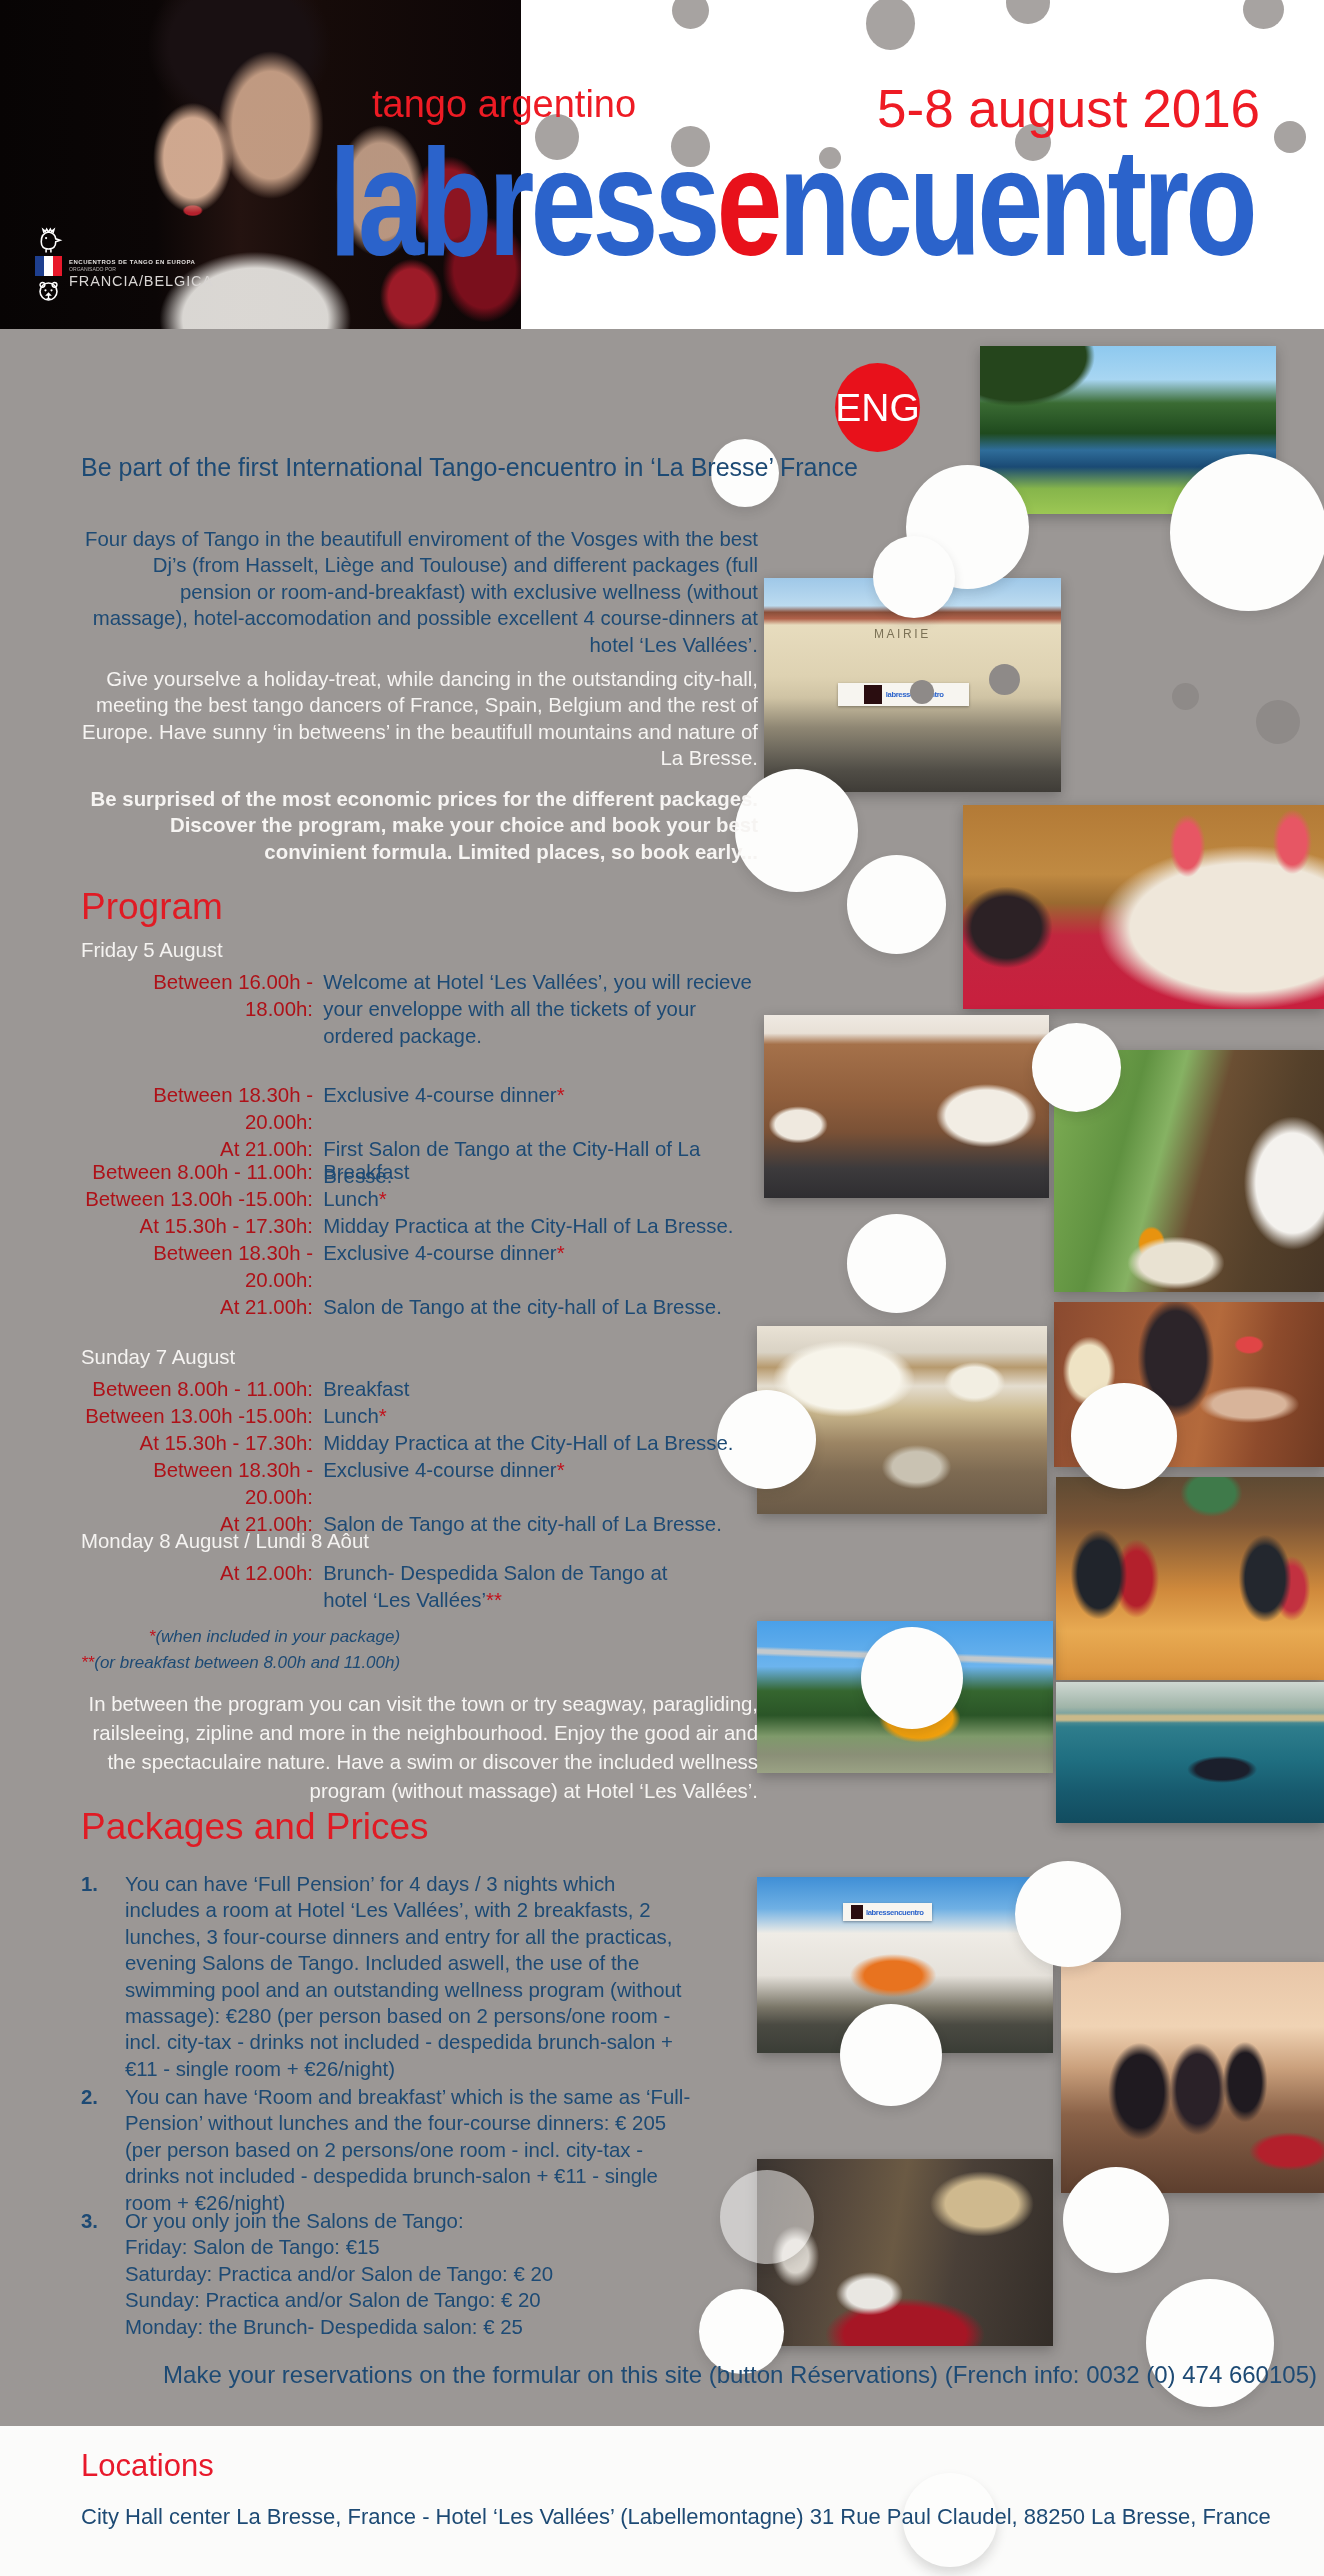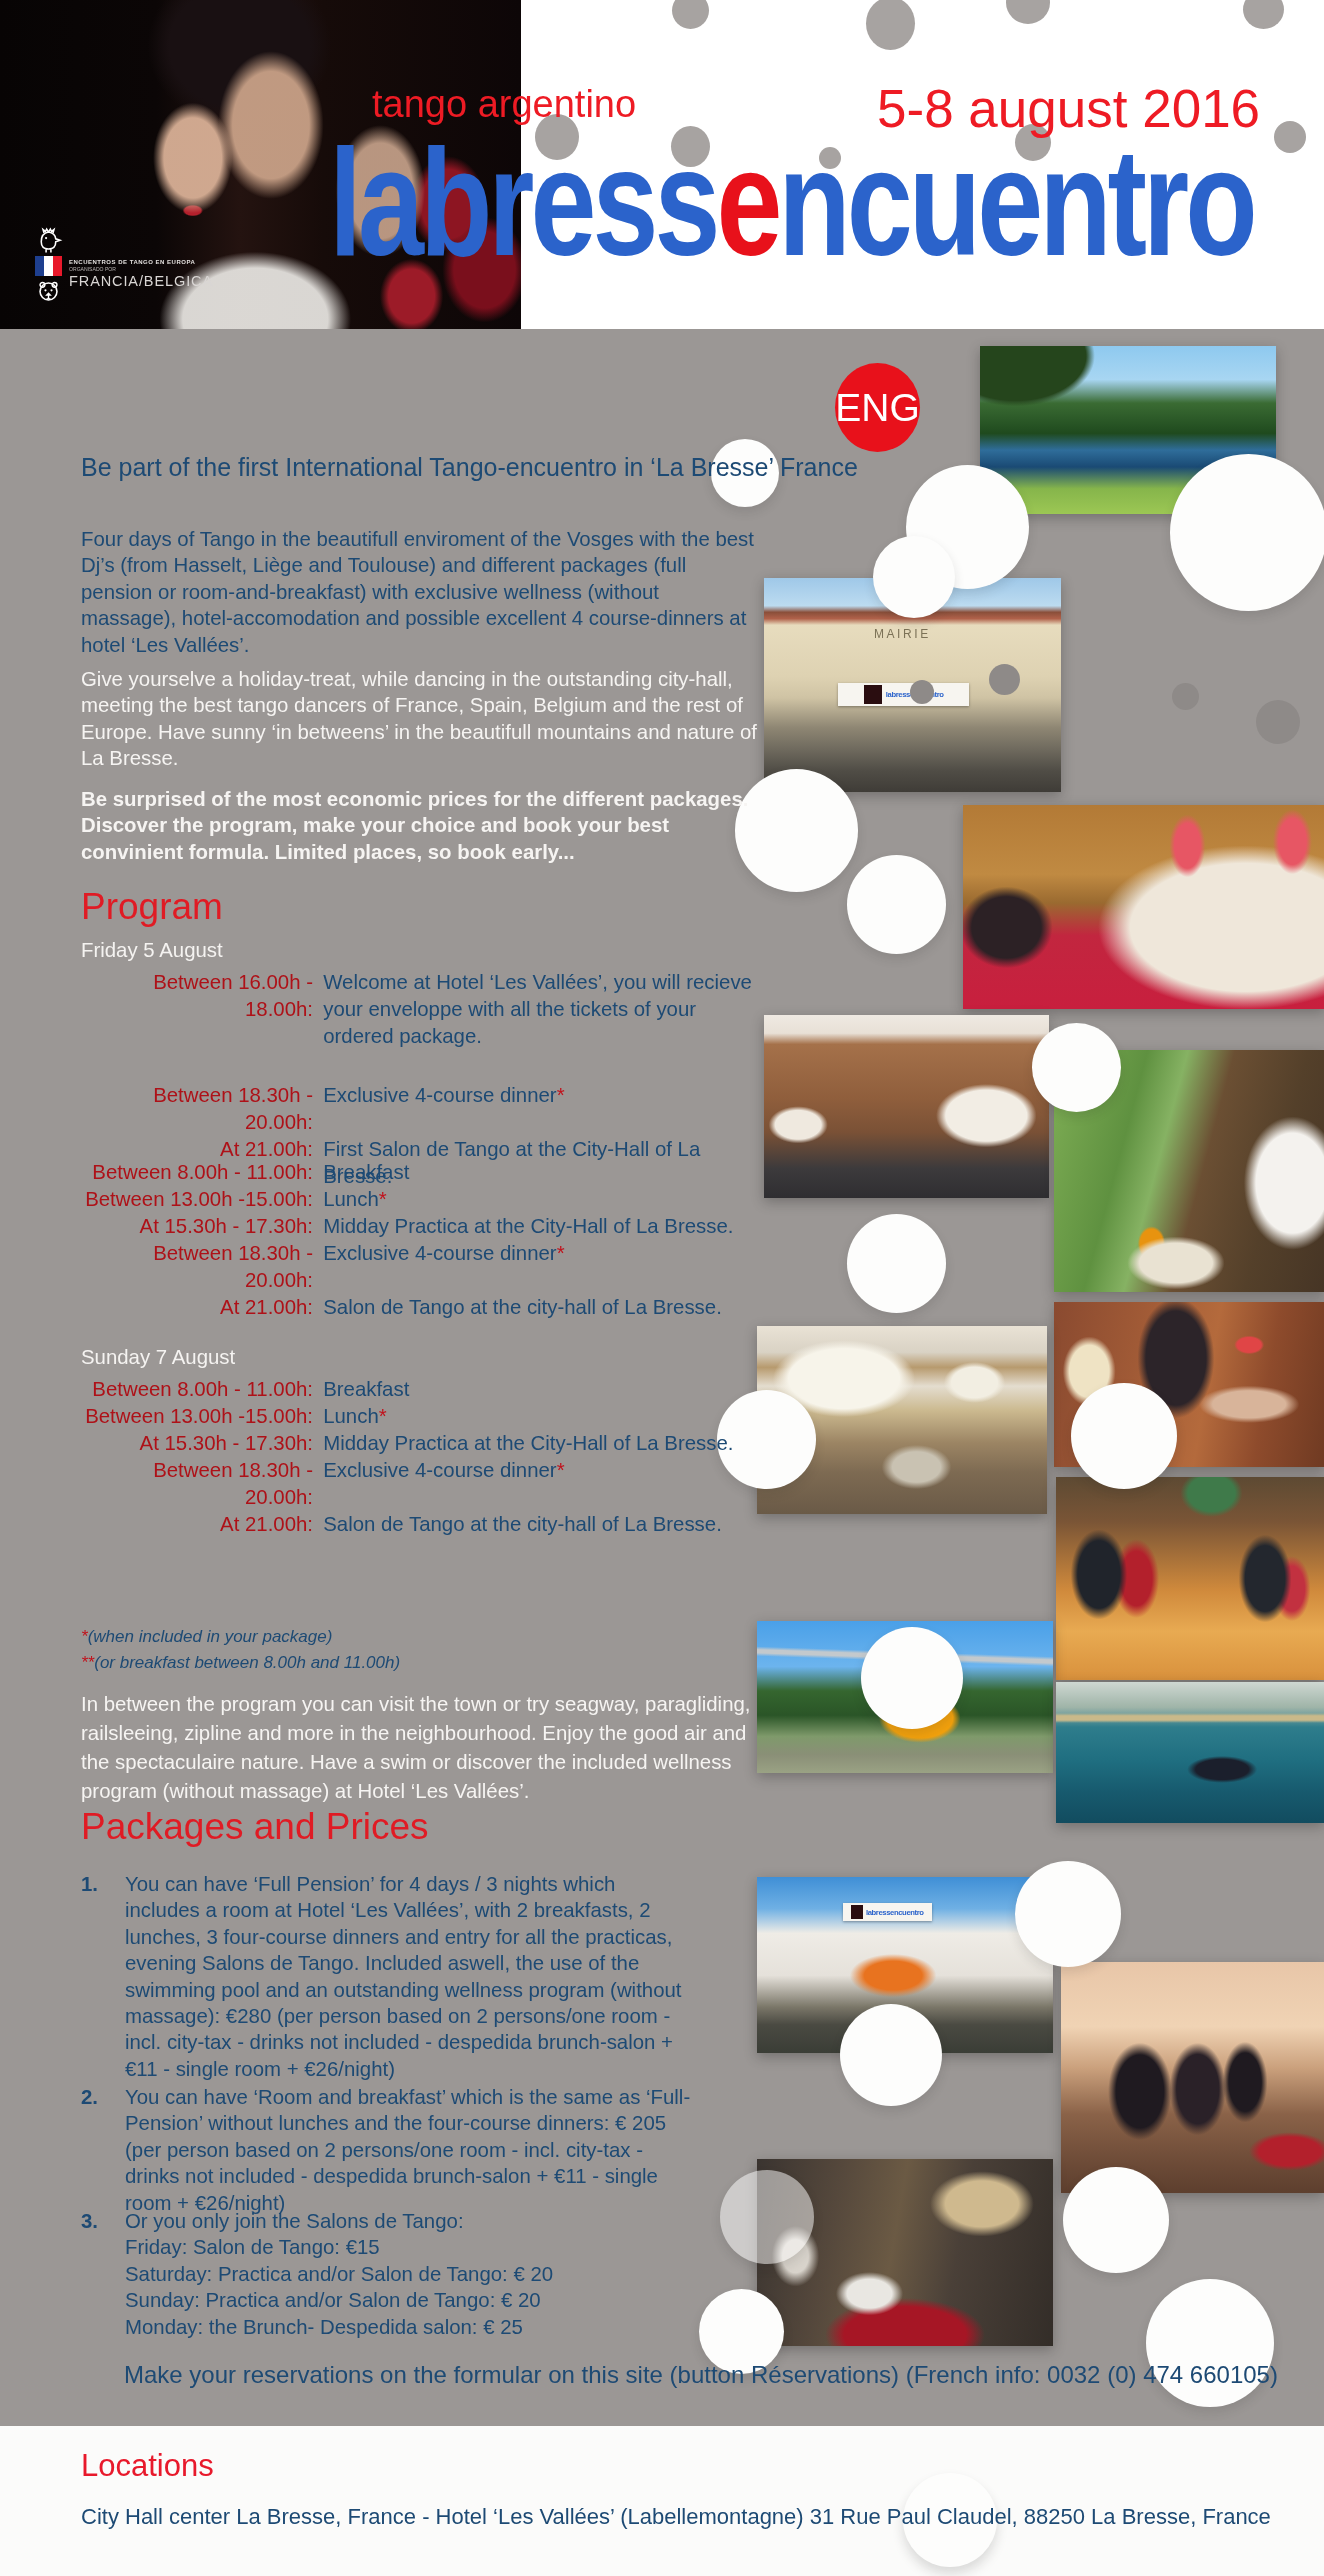--- a/index.html
+++ b/index.html
@@ -102,21 +102,21 @@
     radial-gradient(36px 65px at 70% 52%, #1f1a20 0 45%, transparent 62%),
     radial-gradient(68px 32px at 87% 82%, #b3202c 0 45%, transparent 60%),
     linear-gradient(180deg,#e8c6a8 0%,#f0d3b4 28%,#caa07c 46%,#8a6248 66%,#6e4c38 86%,#5d3f2e 100%);}
   .ph-dj{background:
     radial-gradient(43px 55px at 13% 52%, #d8d3cb 0 30%, transparent 55%),
     radial-gradient(56px 36px at 38% 72%, #e9e7e2 0 40%, transparent 60%),
     radial-gradient(111px 51px at 50% 94%, #a61625 0 55%, transparent 72%),
     radial-gradient(81px 51px at 76% 24%, #cfb98e 0 45%, transparent 64%),
     linear-gradient(100deg,#3a3430 0%,#55483c 26%,#6b5a44 46%,#4a4038 66%,#332d28 100%);}
   
-  .txt{position:absolute;z-index:4;}
+  .txt{position:absolute;z-index:4;text-align:right;}
   .eng-badge{position:absolute;left:835px;top:363px;width:85px;height:89px;border-radius:50%;
      background:#e8111b;color:#fff;display:flex;align-items:center;justify-content:center;
      font-size:39px;z-index:4;cursor:pointer;}
   .intro{left:81px;top:453px;font-size:25px;color:#1d4a74;white-space:nowrap;}
   .para{left:81px;width:677px;font-size:20.4px;line-height:26.4px;}
   .navy{color:#1d4a74;}
   .whitetxt{color:#f6f4f2;}
   .h-red{left:81px;font-size:37px;color:#e01b24;}
   .day{position:absolute;left:81px;z-index:4;font-size:20.4px;line-height:27px;}
   .day-label{color:#f5f3f1;margin-bottom:5.1px;}
@@ -303,20 +303,27 @@
     <div class="srow">
       <div class="stime">Between 18.30h - 20.00h:</div>
       <div class="sdesc"><span>Exclusive 4-course dinner</span><span class="star">*</span></div>
     </div>
     <div class="srow">
       <div class="stime">At 21.00h:</div>
       <div class="sdesc"><span>Salon de Tango at the city-hall of La Bresse.</span></div>
     </div>
   </div>
 
+  <div class="day" style="top:1528px;">
+    <div class="day-label">Monday 8 August / Lundi 8 Aôut</div>
+    <div class="srow">
+      <div class="stime">At 12.00h:</div>
+      <div class="sdesc narrow"><span>Brunch- Despedida Salon de Tango at hotel ‘Les Vallées’</span><span class="star">**</span></div>
+    </div>
+  </div>
 
   <div class="txt footnotes" style="top:1624px;">
     <div><span class="star">*</span><span>(when included in your package)</span></div>
     <div><span class="star">**</span><span>(or breakfast between 8.00h and 11.00h)</span></div>
   </div>
 
   <div class="txt para whitetxt" style="top:1682px;line-height:29px;margin-top:8px;">In between the program you can visit the town or try seagway, paragliding, railsleeing, zipline and more in the neighbourhood. Enjoy the good air and the spectaculaire nature. Have a swim or discover the included wellness program (without massage) at Hotel ‘Les Vallées’.</div>
 
   <div class="txt h-red" style="top:1806px;">Packages and Prices</div>
 

